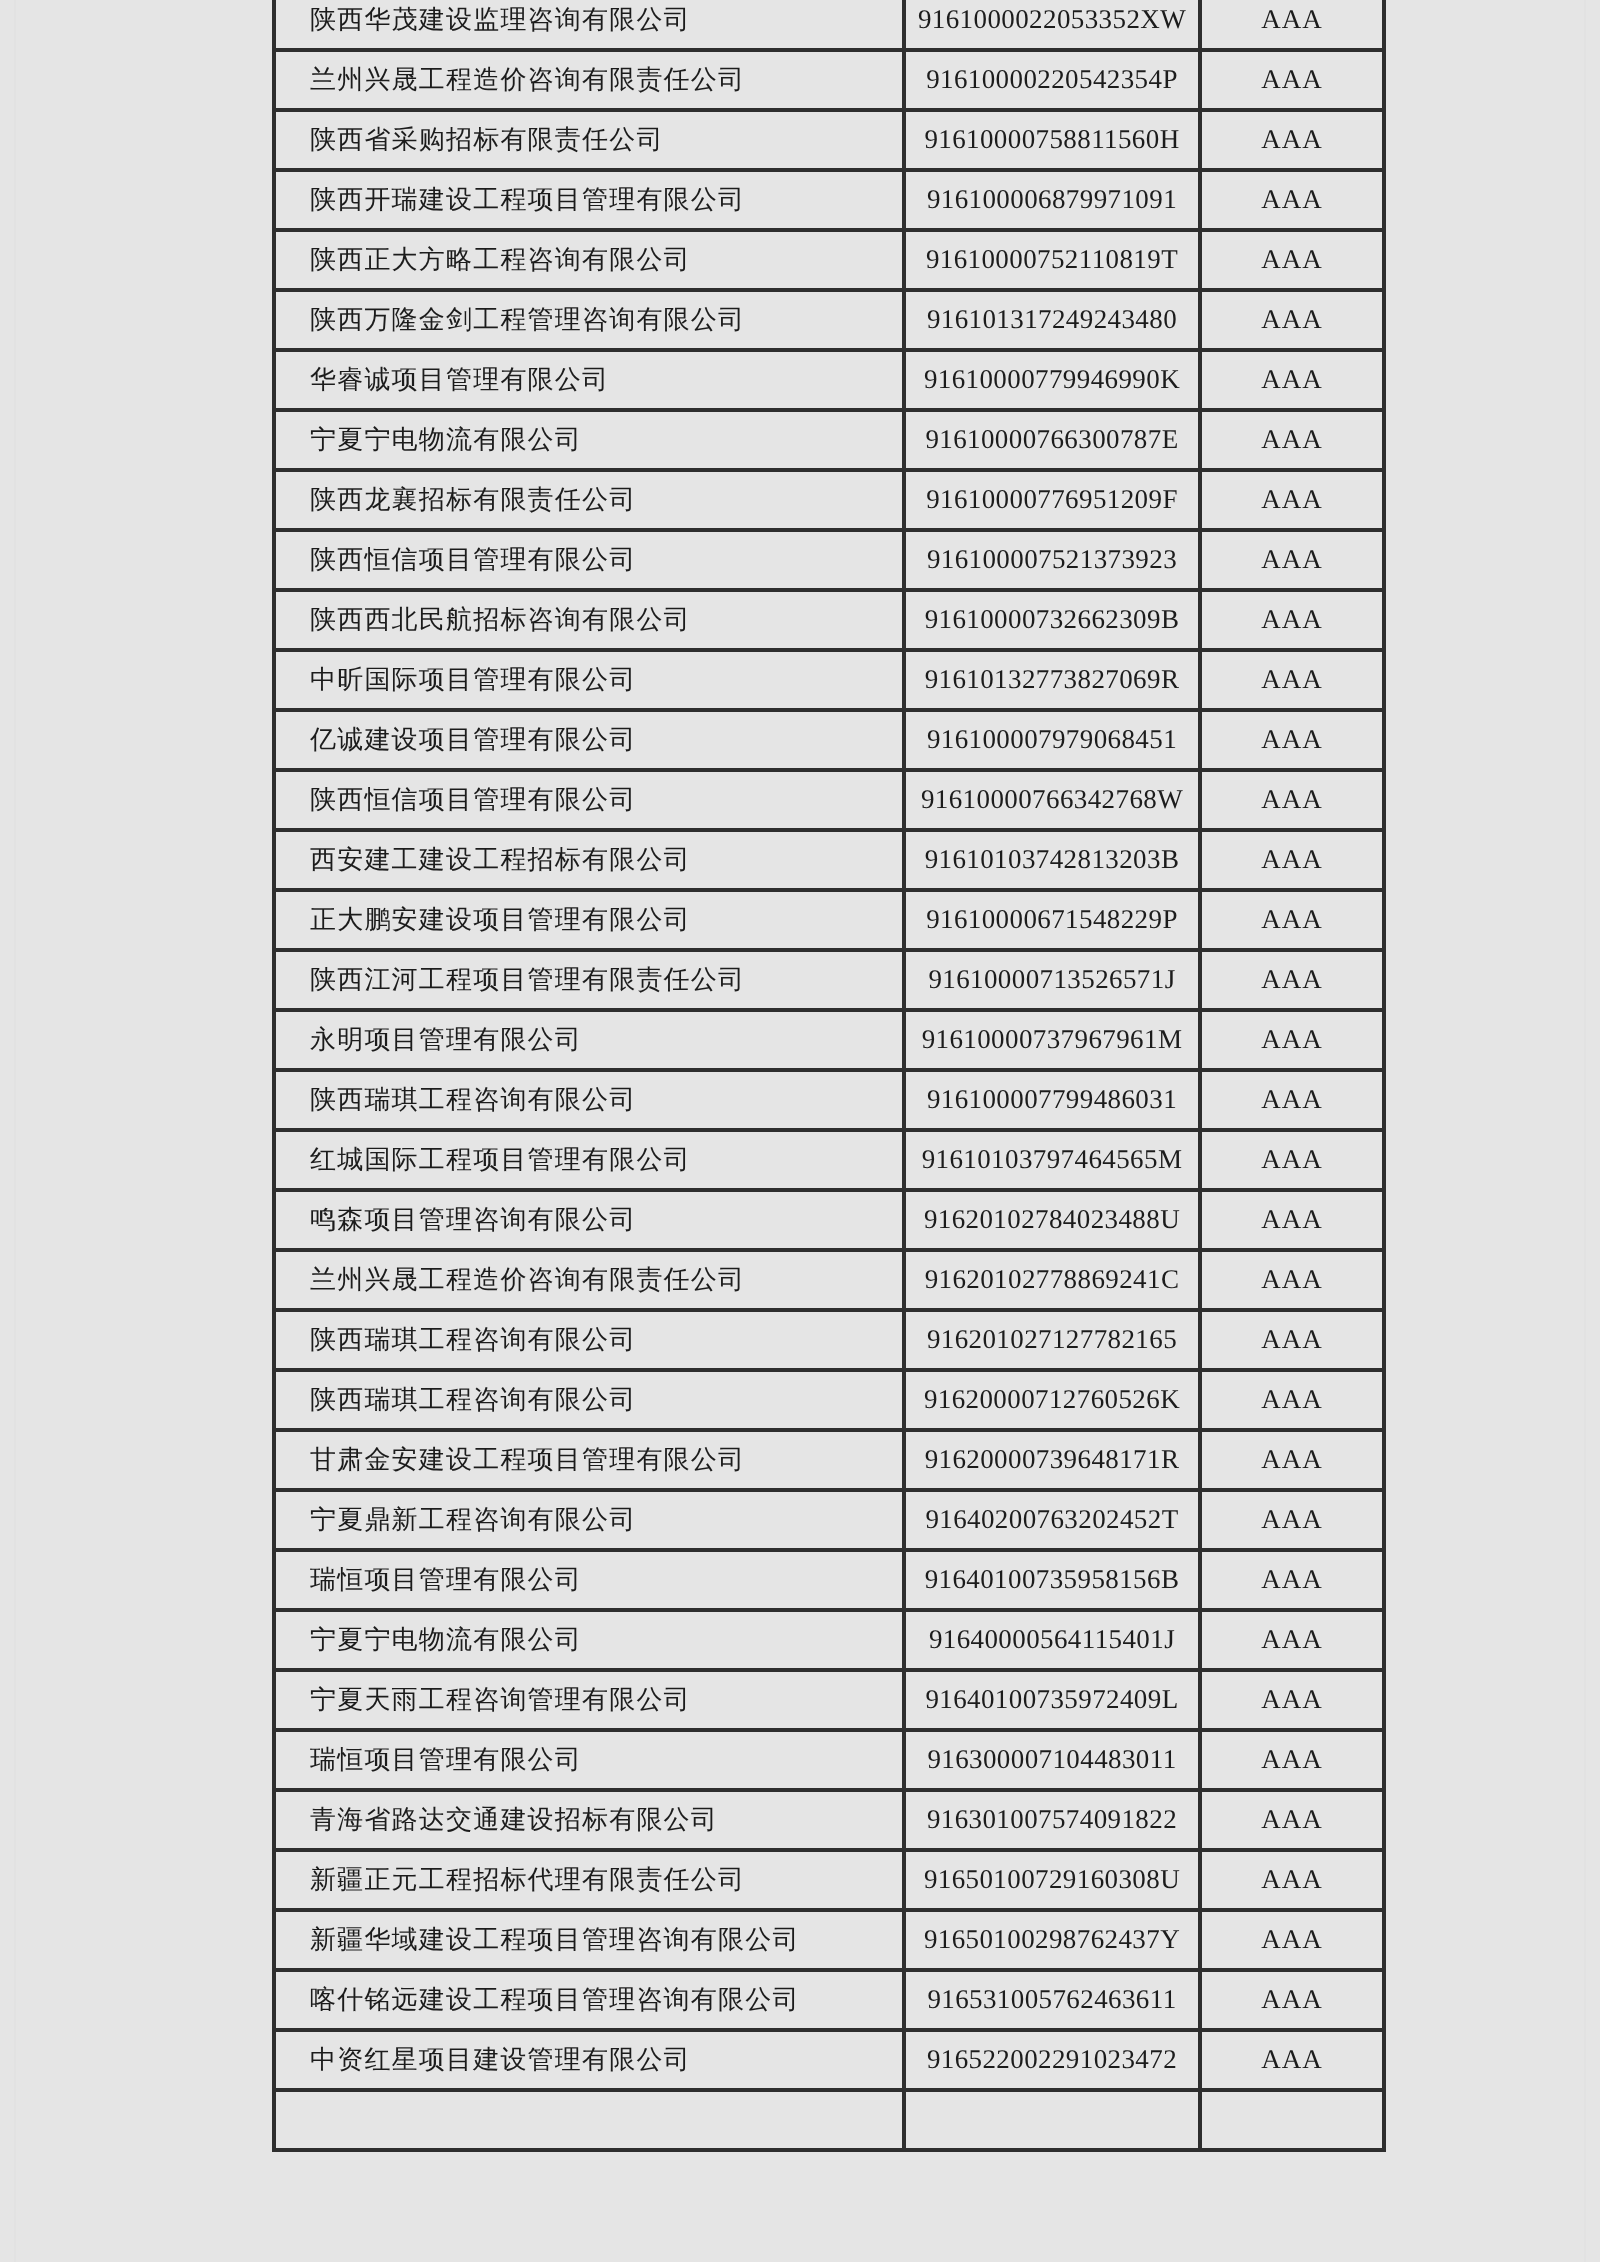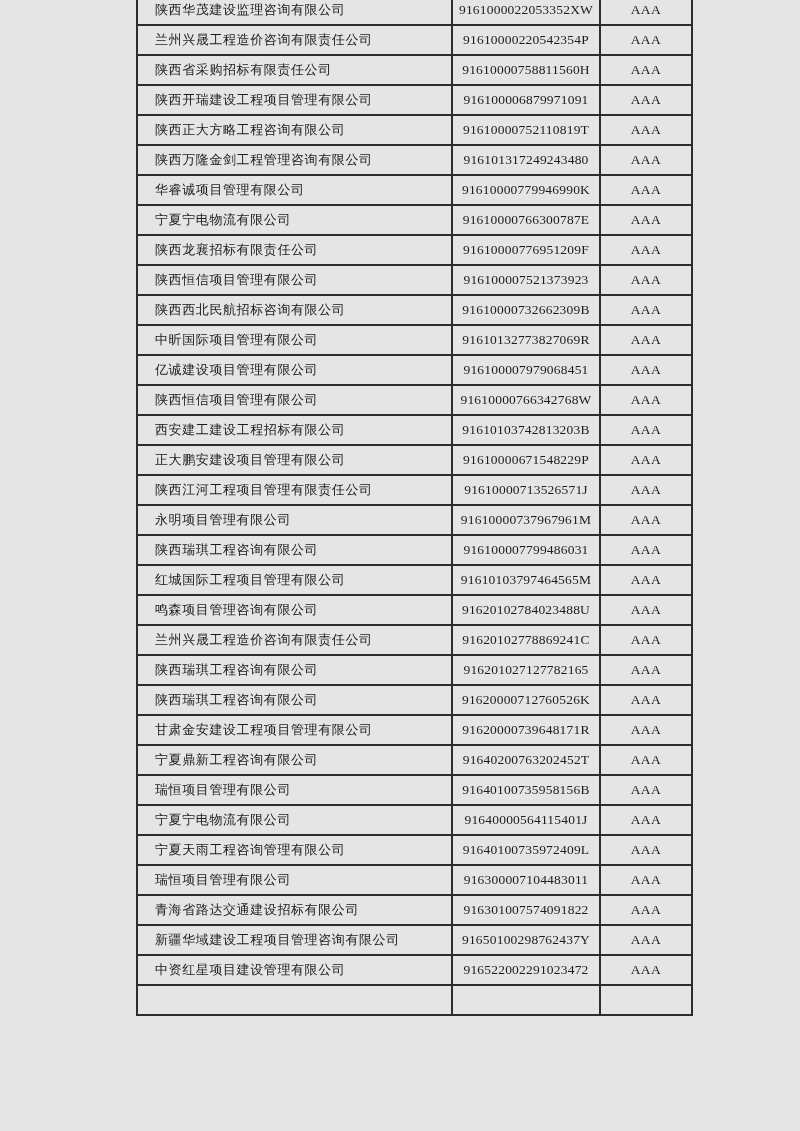--- a/index.html
+++ b/index.html
@@ -252,27 +252,37 @@
     <td class="col-code">916300007104483011</td>
     <td class="col-rating">AAA</td>
   </tr>
 
   <tr>
     <td class="col-name">青海省路达交通建设招标有限公司</td>
     <td class="col-code">916301007574091822</td>
     <td class="col-rating">AAA</td>
   </tr>
 
+  <tr>
+    <td class="col-name">新疆正元工程招标代理有限责任公司</td>
+    <td class="col-code">91650100729160308U</td>
+    <td class="col-rating">AAA</td>
+  </tr>
 
   <tr>
     <td class="col-name">新疆华域建设工程项目管理咨询有限公司</td>
     <td class="col-code">91650100298762437Y</td>
     <td class="col-rating">AAA</td>
   </tr>
 
+  <tr>
+    <td class="col-name">喀什铭远建设工程项目管理咨询有限公司</td>
+    <td class="col-code">916531005762463611</td>
+    <td class="col-rating">AAA</td>
+  </tr>
 
   <tr>
     <td class="col-name">中资红星项目建设管理有限公司</td>
     <td class="col-code">916522002291023472</td>
     <td class="col-rating">AAA</td>
   </tr>
 
   <tr>
     <td class="col-name"></td>
     <td class="col-code"></td>

